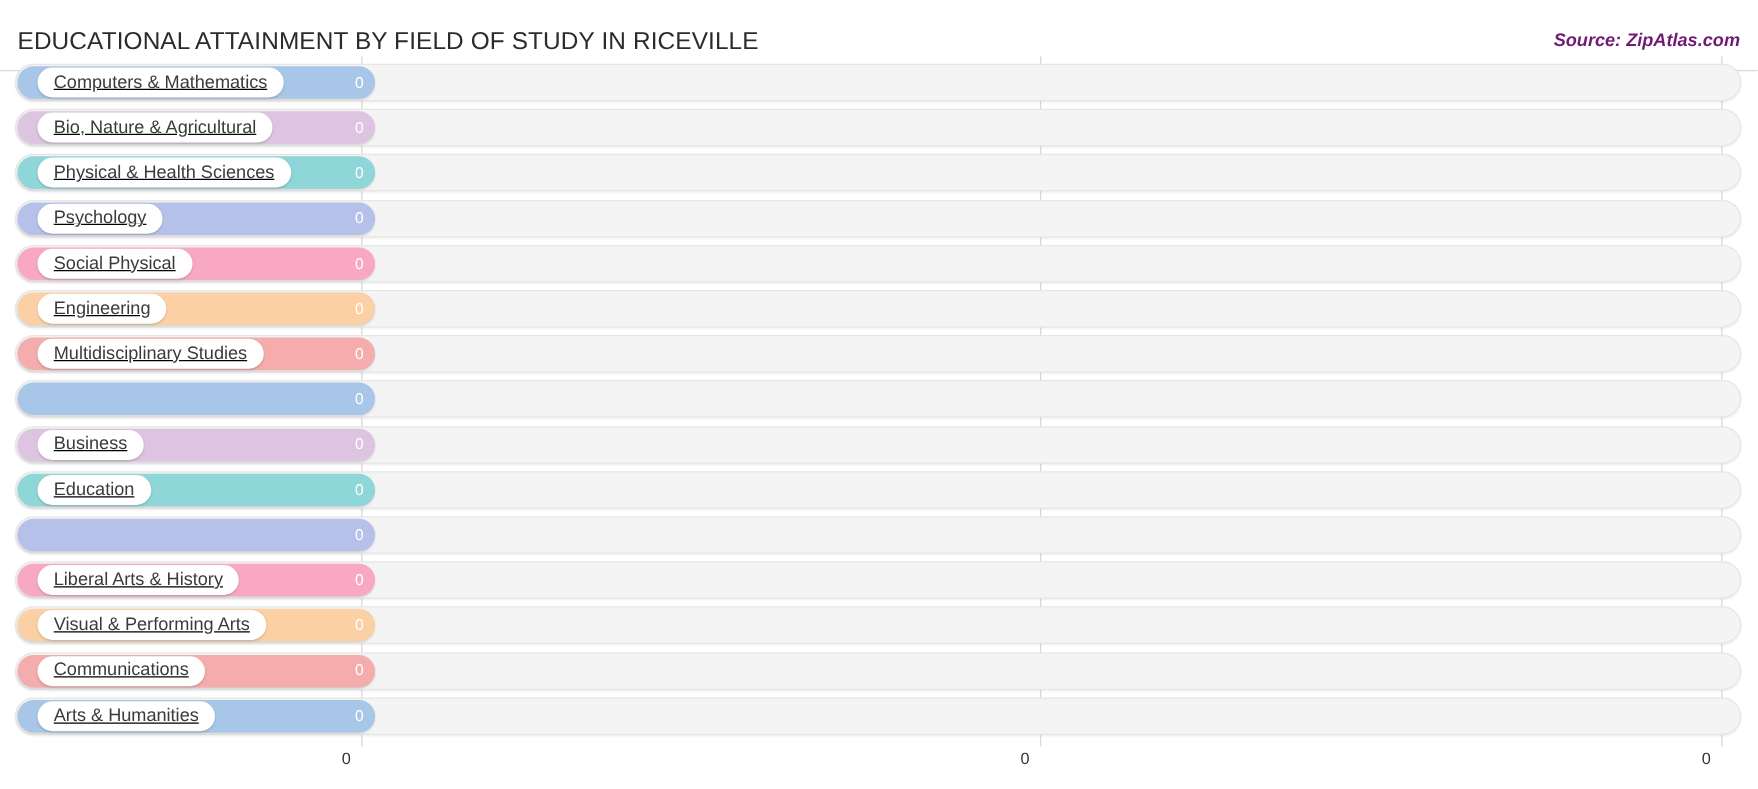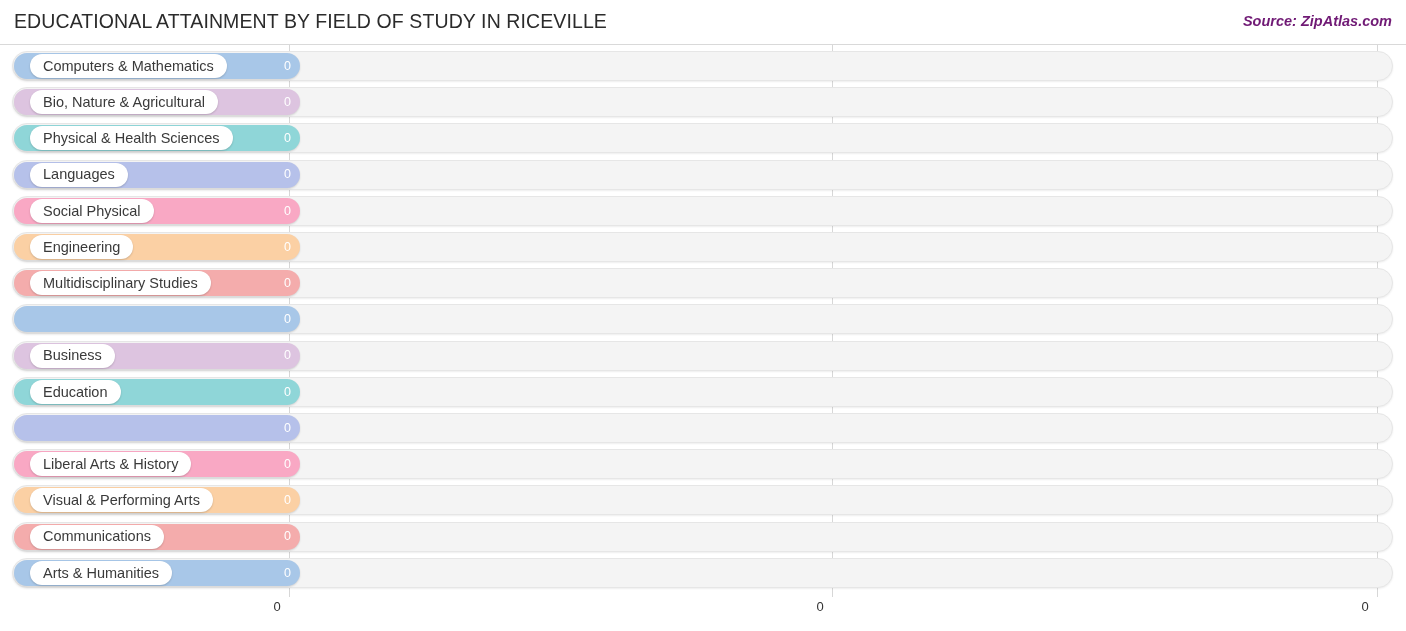--- a/index.html
+++ b/index.html
@@ -11,21 +11,21 @@
     width: 1406px;
     height: 631px;
     font-family: "Liberation Sans", sans-serif;
     overflow: hidden;
     position: relative;
   }
 
   
   .header {
     position: absolute;
-    left: 0; top: 0;
+    left: 0; top: 12px;
     width: 1406px;
     height: 45px;
   }
   .chart-title {
     position: absolute;
     left: 14px;
     top: 10px;
     font-size: 19.5px;
     letter-spacing: 0.1px;
     color: #2b2b2b;
@@ -101,20 +101,21 @@
     top: 3px;
     height: 24px;
     background: #ffffff;
     border-radius: 12px;
     display: flex;
     align-items: center;
     padding: 0 13px;
     box-sizing: border-box;
     box-shadow: 0 1px 2px rgba(0,0,0,0.18);
     white-space: nowrap;
+    text-decoration: underline;
   }
   .label-text {
     font-size: 14.5px;
     color: #3a3a3a;
     line-height: 1;
   }
   .value-text {
     position: absolute;
     right: 9px;
     top: 0;
@@ -182,21 +183,21 @@
       <div class="label-capsule">
         <span class="label-text">Physical &amp; Health Sciences</span>
       </div>
     </div>
     <div class="row" style="top: 114.6px;">
       <div class="track"></div>
       <div class="bar" style="width: 286px; background: rgb(182, 193, 234);">
         <span class="value-text">0</span>
       </div>
       <div class="label-capsule">
-        <span class="label-text">Languages</span>
+        <span class="label-text">Psychology</span>
       </div>
     </div>
     <div class="row" style="top: 150.8px;">
       <div class="track"></div>
       <div class="bar" style="width: 286px; background: rgb(249, 168, 196);">
         <span class="value-text">0</span>
       </div>
       <div class="label-capsule">
         <span class="label-text">Social Physical</span>
       </div>

